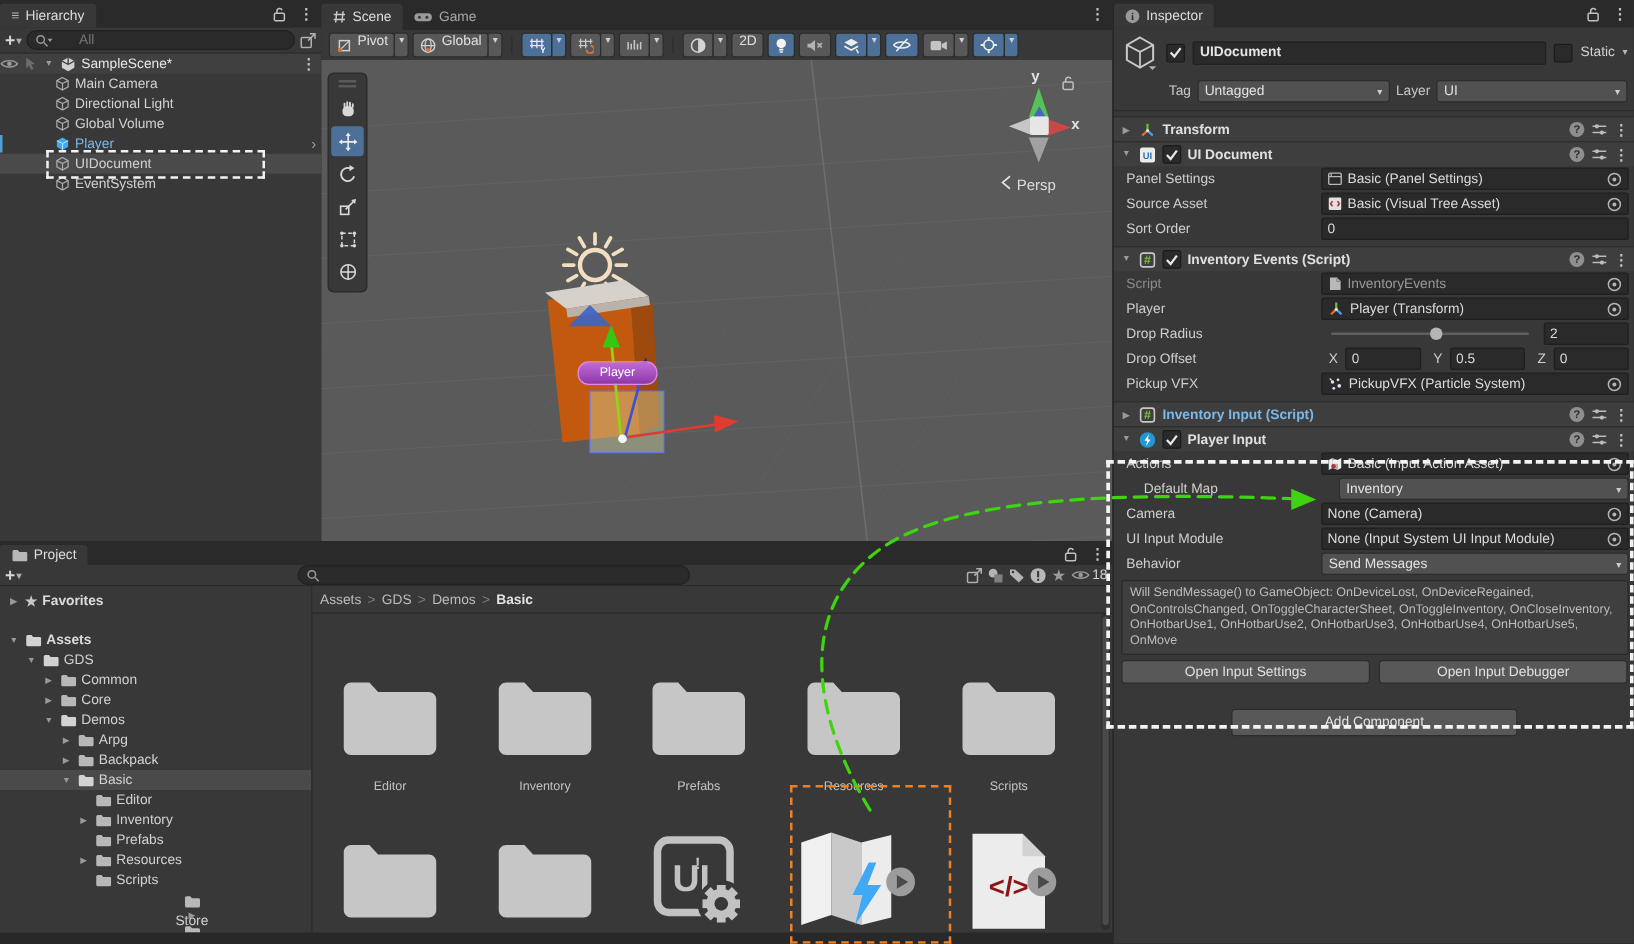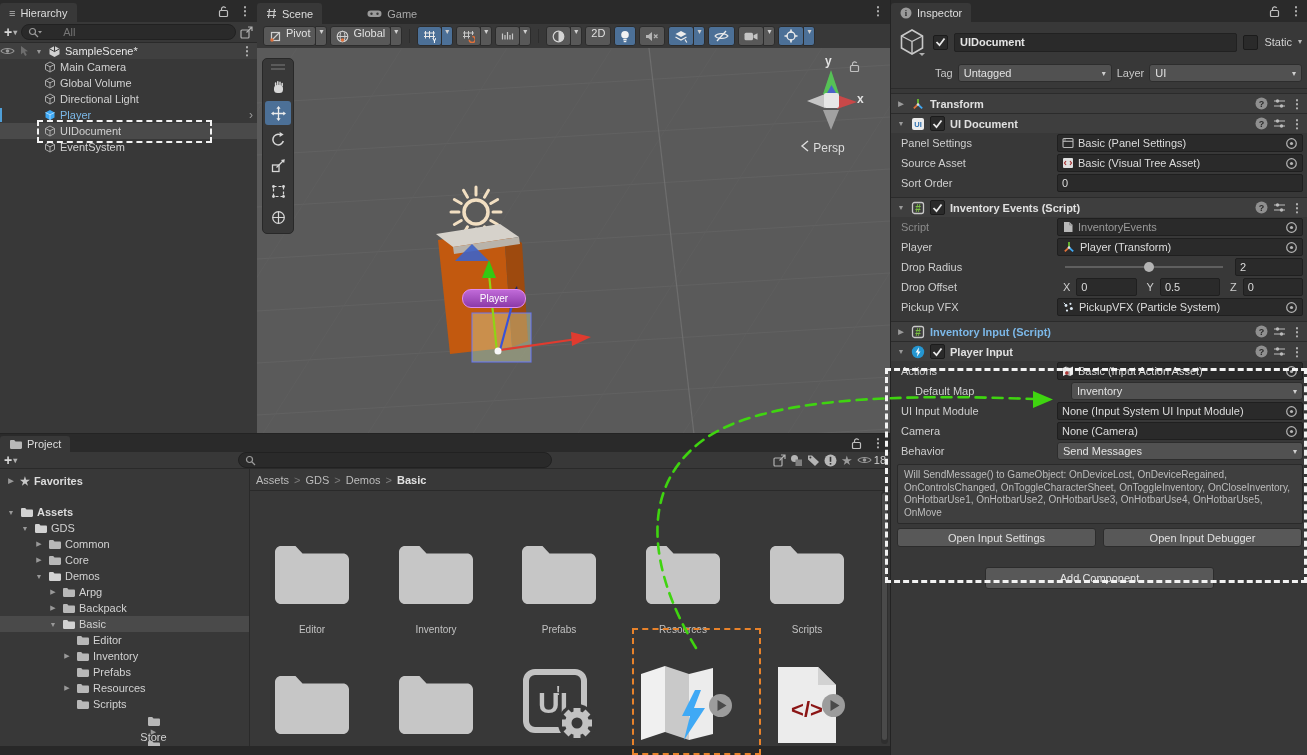--- a/index.html
+++ b/index.html
@@ -183,30 +183,30 @@
         </span>
         <span class="lbl">Main Camera</span>
       </div>
       <div class="hrow" style="padding-left: 44px;">
         <span class="icn">
           <svg width="12" height="12" viewBox="0 0 12 12" xmlns="http://www.w3.org/2000/svg">
             <path d="M6 1l4.5 2.5v5L6 11 1.5 8.5v-5z" fill="none" stroke="#ababab" stroke-width="1"></path>
             <path d="M6 5.8v5.2M6 5.8L1.5 3.5M6 5.8l4.5-2.3" fill="none" stroke="#ababab" stroke-width="1"></path>
           </svg>
         </span>
-        <span class="lbl">Global Volume</span>
+        <span class="lbl">Directional Light</span>
       </div>
       <div class="hrow" style="padding-left: 44px;">
         <span class="icn">
           <svg width="12" height="12" viewBox="0 0 12 12" xmlns="http://www.w3.org/2000/svg">
             <path d="M6 1l4.5 2.5v5L6 11 1.5 8.5v-5z" fill="none" stroke="#ababab" stroke-width="1"></path>
             <path d="M6 5.8v5.2M6 5.8L1.5 3.5M6 5.8l4.5-2.3" fill="none" stroke="#ababab" stroke-width="1"></path>
           </svg>
         </span>
-        <span class="lbl">Directional Light</span>
+        <span class="lbl">Global Volume</span>
       </div>
       <div class="hrow" style="padding-left: 44px;">
         <span class="leftbar"></span>
         <span class="icn">
           <svg width="12" height="12" viewBox="0 0 12 12" xmlns="http://www.w3.org/2000/svg">
             <path d="M6 1l4.5 2.5v5L6 11 1.5 8.5v-5z" fill="#3fa9f5"></path>
             <path d="M6 5.8v5.2M6 5.8L1.5 3.5M6 5.8l4.5-2.3" fill="none" stroke="#bfe5ff" stroke-width=".8"></path>
           </svg>
         </span>
         <span class="lbl prefab-lbl">Player</span>
@@ -237,21 +237,21 @@
   <div class="tabbar" style="height:24px">
     <span id="scn-tabs" style="display:flex;align-items:flex-end">
         <div class="tab" style="height: 21px;">
           <span class="icn">
             <svg width="11" height="11" viewBox="0 0 11 11" xmlns="http://www.w3.org/2000/svg">
               <path d="M3.5 1L2.5 10M8.5 1L7.5 10M1 3.5h9M1 7.5h9" stroke="#c8c8c8" stroke-width="1.2" fill="none"></path>
             </svg>
           </span>
           <span>Scene</span>
         </div>
-        <div class="tab inactive" style="height: 21px; margin-left: 36px;">
+        <div class="tab inactive" style="height: 21px;">
           <span class="icn">
             <svg width="15" height="9" viewBox="0 0 15 9" xmlns="http://www.w3.org/2000/svg">
               <rect x="0.5" y="1.5" width="14" height="6.5" rx="3.2" fill="#9a9a9a"></rect>
               <circle cx="4.5" cy="4.7" r="1.2" fill="#383838"></circle>
               <circle cx="10.5" cy="4.7" r="1.2" fill="#383838"></circle>
             </svg>
           </span>
           <span>Game</span>
         </div>
       </span>
@@ -1237,35 +1237,35 @@
           </div>
         </div>
         <div class="prow">
           <span class="plabel indent">Default Map</span>
           <div class="pop" style="flex: 1 1 0%;">
             <span>Inventory</span>
             <span class="car">▾</span>
           </div>
         </div>
         <div class="prow">
-          <span class="plabel">UI Input Module</span>
+          <span class="plabel">Camera</span>
           <div class="fld">
-            <span class="val">None (Input System UI Input Module)</span>
+            <span class="val">None (Camera)</span>
             <span class="pick">
               <svg width="13" height="13" viewBox="0 0 13 13" xmlns="http://www.w3.org/2000/svg">
                 <circle cx="6.5" cy="6.5" r="4.8" fill="none" stroke="#b4b4b4" stroke-width="1.2"></circle>
                 <circle cx="6.5" cy="6.5" r="1.6" fill="#b4b4b4"></circle>
               </svg>
             </span>
           </div>
         </div>
         <div class="prow">
-          <span class="plabel">Camera</span>
+          <span class="plabel">UI Input Module</span>
           <div class="fld">
-            <span class="val">None (Camera)</span>
+            <span class="val">None (Input System UI Input Module)</span>
             <span class="pick">
               <svg width="13" height="13" viewBox="0 0 13 13" xmlns="http://www.w3.org/2000/svg">
                 <circle cx="6.5" cy="6.5" r="4.8" fill="none" stroke="#b4b4b4" stroke-width="1.2"></circle>
                 <circle cx="6.5" cy="6.5" r="1.6" fill="#b4b4b4"></circle>
               </svg>
             </span>
           </div>
         </div>
         <div class="prow">
           <span class="plabel">Behavior</span>

